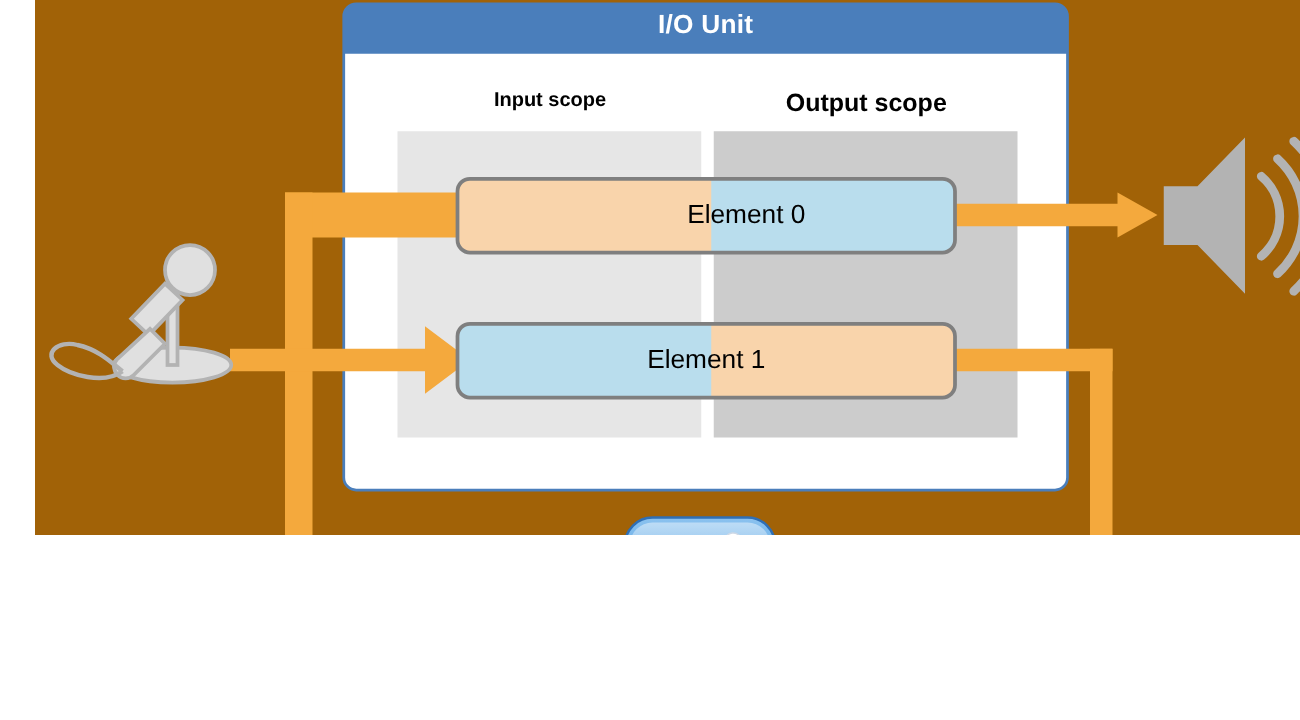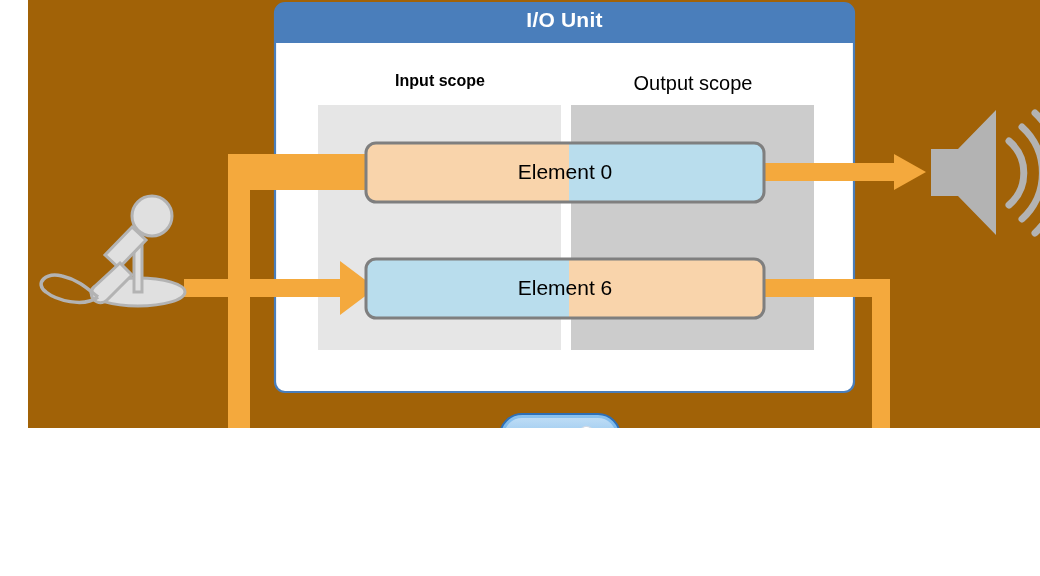--- a/index.html
+++ b/index.html
@@ -47,28 +47,29 @@
     text-align: center;
     font-size: 16px;
     font-weight: bold;
   }
   #output-scope-label {
     left: 543px;
     top: 72px;
     width: 244px;
     text-align: center;
     font-size: 20px;
-    font-weight: normal;
+    font-weight: bold;
   }
   #element-0-label {
     left: 338px;
     top: 160px;
     width: 398px;
     text-align: center;
     font-size: 21px;
+    padding-left: 32px;
   }
   #element-1-label {
     left: 338px;
     top: 276px;
     width: 398px;
     text-align: center;
     font-size: 21px;
   }
   #your-application-label {
     left: 382px;
@@ -175,15 +176,15 @@
       <path d="M514,443 a7,7 0 0 1 12,8 l-4,6 -12,-8 Z" fill="#ffffff" stroke="#cfd9e6" stroke-width="1.2"></path>
       <path d="M553,429 a7,7 0 0 1 11,9 l-28,47 -11,-7 Z" fill="#ffffff" stroke="#cfd9e6" stroke-width="1.2"></path>
       <path d="M525,478 l11,7 -6,11 a7,7 0 0 1 -12,-7 Z" fill="#ffffff" stroke="#cfd9e6" stroke-width="1.2"></path>
     </g>
   </svg>
 
   <div class="lbl" id="io-unit-title">I/O Unit</div>
   <div class="lbl" id="input-scope-label">Input scope</div>
   <div class="lbl" id="output-scope-label">Output scope</div>
   <div class="lbl" id="element-0-label">Element 0</div>
-  <div class="lbl" id="element-1-label">Element 6</div>
+  <div class="lbl" id="element-1-label">Element 1</div>
 
 </div>
 
 </body></html>

